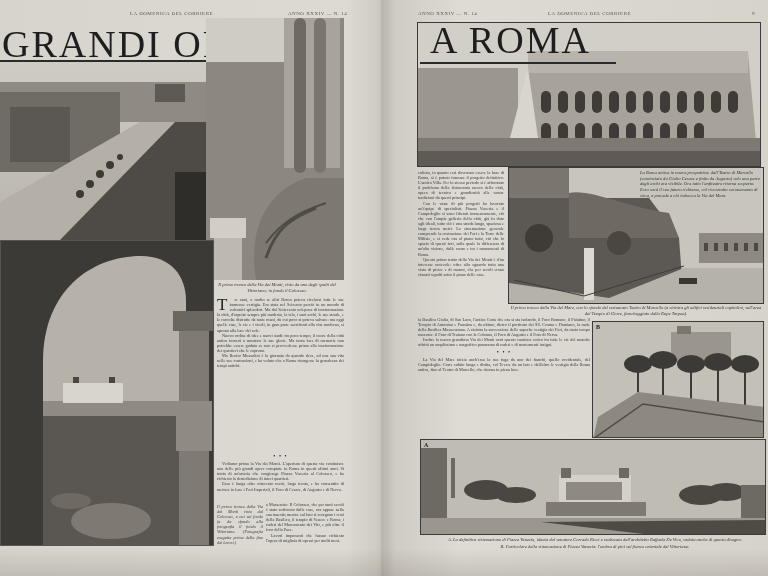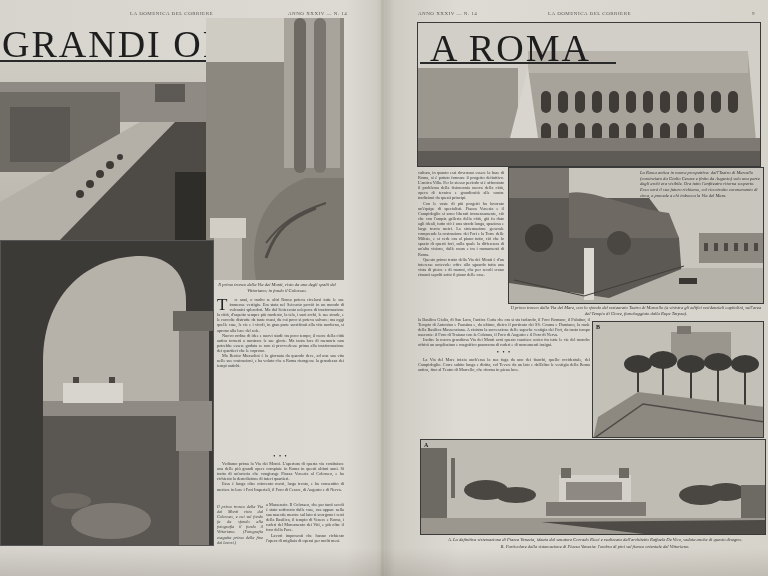--- a/index.html
+++ b/index.html
@@ -151,21 +151,21 @@
         <rect x="225" y="100" width="10" height="18" rx="5"></rect>
           <rect x="242" y="100" width="10" height="18" rx="5"></rect>
         <rect x="259" y="100" width="10" height="18" rx="5"></rect>
           <rect x="276" y="100" width="10" height="18" rx="5"></rect>
       </g>
       <polygon points="92,115 110,45 120,115" fill="#d8d5ce"></polygon>
       <rect x="0" y="115" width="344" height="30" fill="#7e7a73"></rect>
       <rect x="0" y="128" width="344" height="17" fill="#5e5b56"></rect>
     </svg>
   </div>
-  <div class="headline" style="left:430px; top:29px; font-size:38px;">A ROMA</div>
+  <div class="headline" style="left:430px; top:21px; font-size:38px;">A ROMA</div>
   <div class="rule" style="left:420px; top:62px; width:196px;"></div>
 
   <div class="col" style="left:418px; top:170px; width:86px; height:135px;">
     <p>cultura, in quanto essi dovranno essere la base di Roma, si è potuto formare il progetto definitivo. L'antica Villa. Per lo stesso periodo si è affrontato il problema della fisionomia nuova della città, opera di tecnica e grandiosità alle nostre tradizioni da questi principi.</p>
     <p class="para">Con le vaste di più progetti ha lavorato un'équipe di specialisti. Piazza Venezia e il Campidoglio si sono liberati immensamente, ciò che con l'ampia galleria della città, già fu dato agli ideali, tutto ciò è una strada lunga, spaziosa e larga trenta metri. La sistemazione generale comprende la costruzione dei Fori e la Torre delle Milizie, e si vede ora al piano tutto, ciò che lo spazio di questi fori, sulla quale la differenza di un'alta visione, dalle mura e tra i monumenti di Roma.</p>
     <p class="para">Questo primo tratto della Via dei Monti è d'un interesse notevole: offre allo sguardo tutta una vista di pietre e di marmi, che per secoli erano rimasti sepolti sotto il piano delle case.</p>
   </div>
 
   <div class="photo" style="left:508px; top:167px; width:256px; height:137px;">
     <svg width="256" height="137" viewBox="0 0 256 137" preserveAspectRatio="none">

